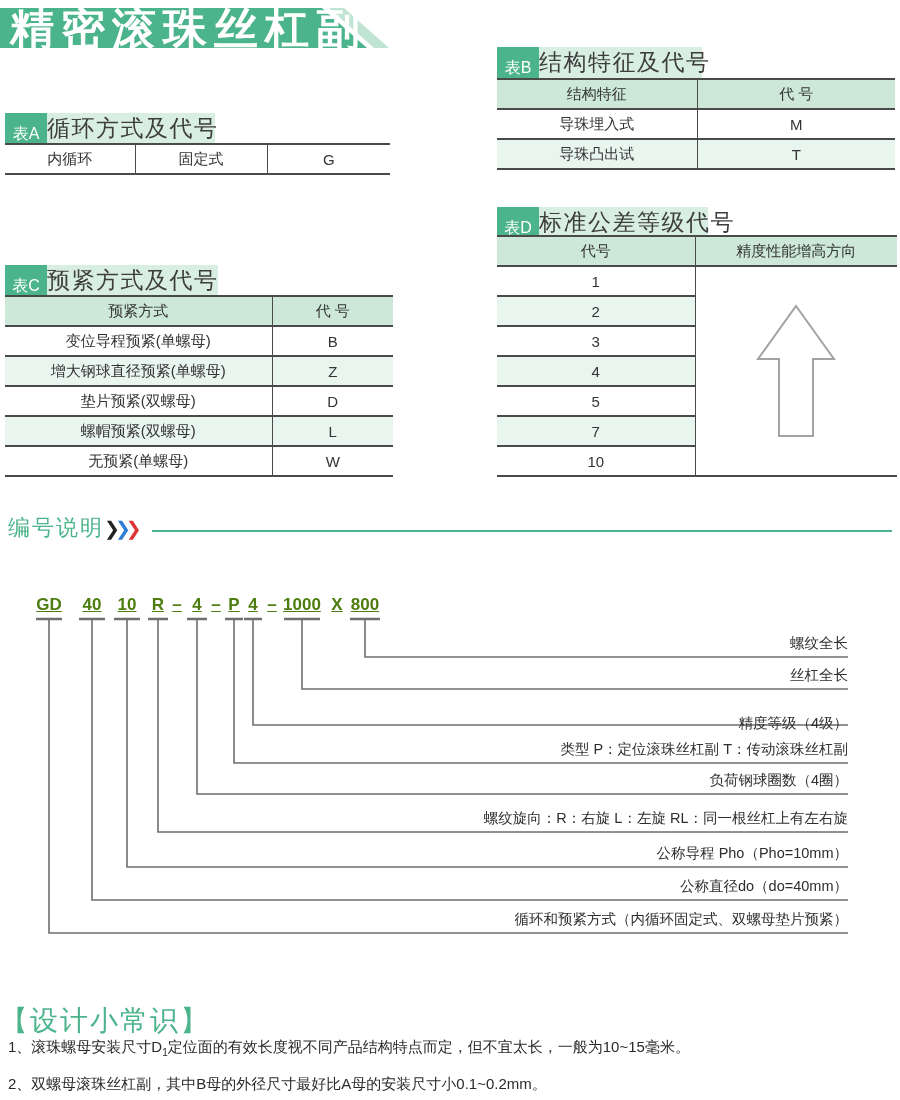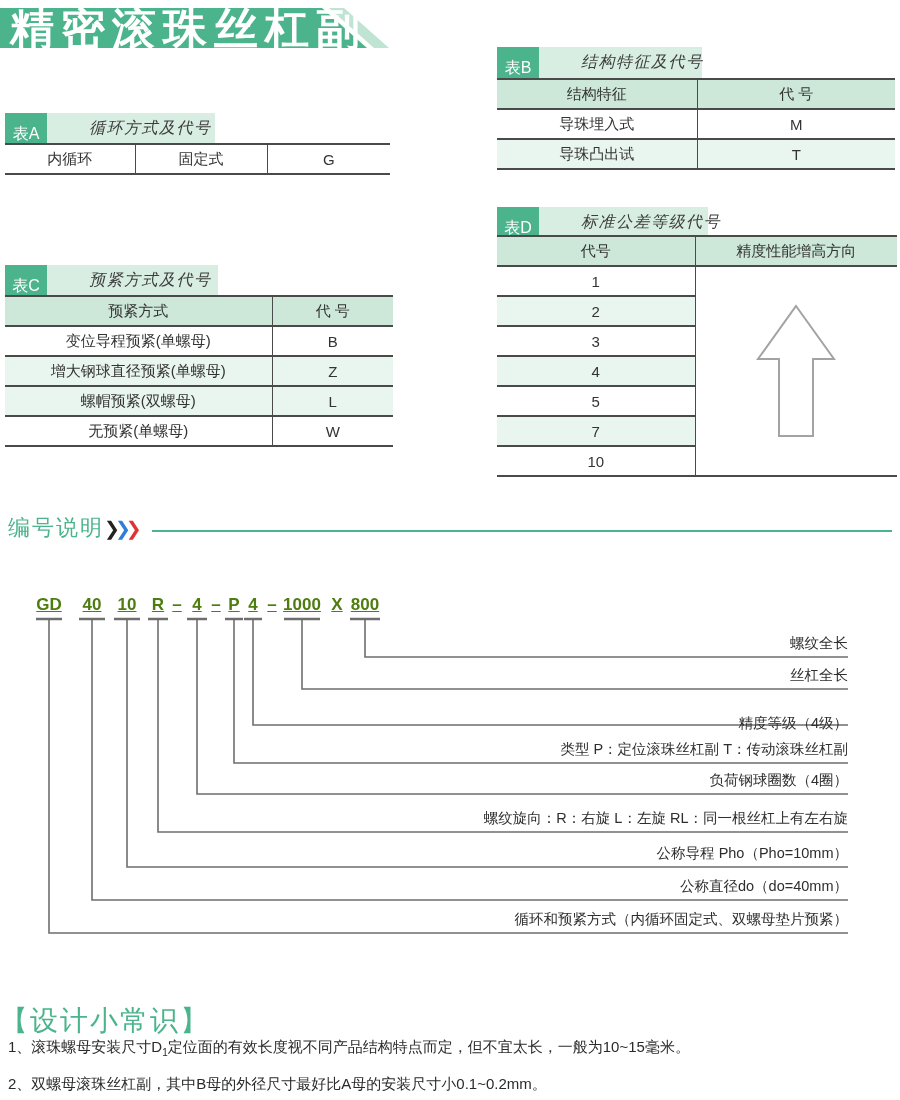--- a/index.html
+++ b/index.html
@@ -10,25 +10,25 @@
   }
   .abs{position:absolute;}
 
   
   .banner-title{
     position:absolute;left:10px;top:8px;height:40px;line-height:41px;
     font-size:44px;font-weight:bold;color:#ffffff;letter-spacing:7px;white-space:nowrap;
   }
 
   
-  .sec-head{position:absolute;height:43px;background:#d8eee2;display:flex;align-items:stretch;gap:32px;}
+  .sec-head{position:absolute;height:43px;background:#d8eee2;display:flex;align-items:stretch;}
   .sec-badge{width:42px;background:#4cb48c;color:#fff;font-size:16px;
     display:flex;align-items:center;justify-content:center;flex:0 0 42px;}
-  .sec-title{font-size:16px;color:#3d3d3d;letter-spacing:1.5px;line-height:30px;
-    padding-left:10px;white-space:nowrap;font-style:italic;}
+  .sec-title{font-size:23px;color:#3d3d3d;letter-spacing:1.5px;line-height:30px;
+    white-space:nowrap;}
 
   
   table.tbl{border-collapse:collapse;table-layout:fixed;position:absolute;background:#fff;}
   table.tbl td{
     border-top:2px solid #4a4a4a;border-bottom:2px solid #4a4a4a;
     text-align:center;vertical-align:middle;font-size:15px;color:#333;
     padding:0;height:28px;overflow:hidden;white-space:nowrap;
   }
   table.tbl td.vsep{border-left:1.5px solid #4a4a4a;}
   .hdr{background:#cde8d8;}
@@ -128,20 +128,24 @@
     <td class="hdr">预紧方式</td>
     <td class="hdr vsep">代 号</td>
   </tr>
   <tr>
     <td>变位导程预紧(单螺母)</td>
     <td class="vsep">B</td>
   </tr>
   <tr class="alt">
     <td>增大钢球直径预紧(单螺母)</td>
     <td class="vsep">Z</td>
+  </tr>
+  <tr>
+    <td>垫片预紧(双螺母)</td>
+    <td class="vsep">D</td>
   </tr>
   <tr class="alt">
     <td>螺帽预紧(双螺母)</td>
     <td class="vsep">L</td>
   </tr>
   <tr>
     <td>无预紧(单螺母)</td>
     <td class="vsep">W</td>
   </tr>
 </tbody>

